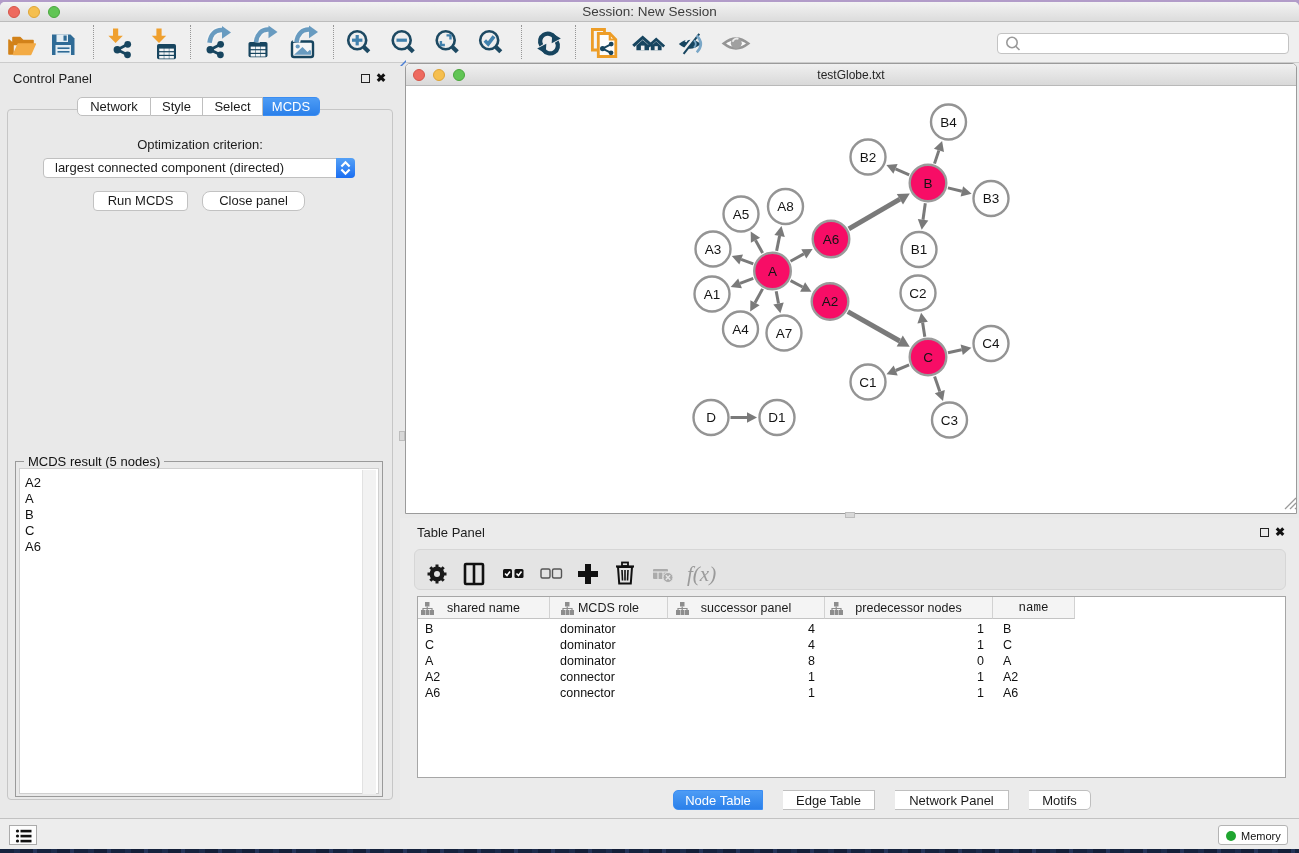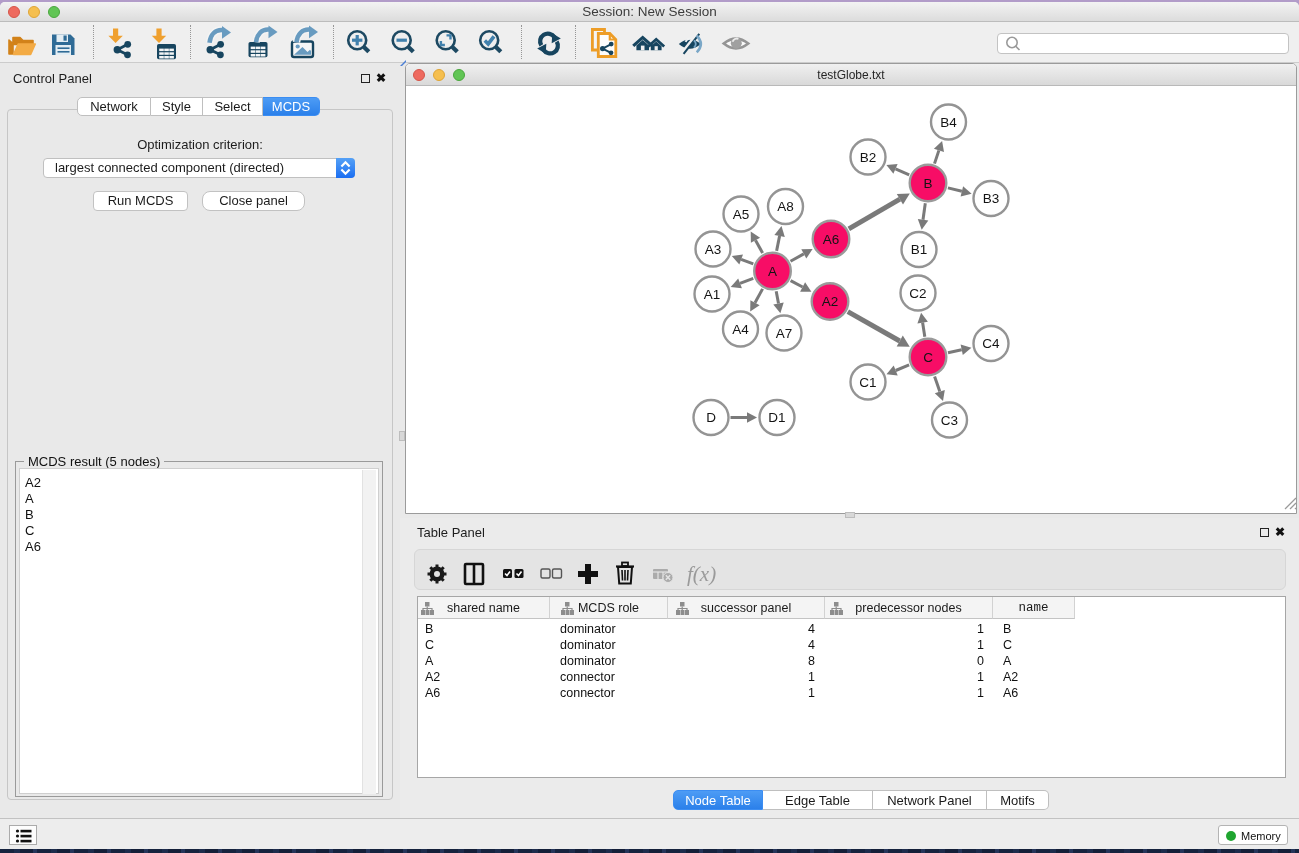--- a/index.html
+++ b/index.html
@@ -474,23 +474,23 @@
 <div class="trow" style="left:142px;top:72px;width:100px;">connector</div>
 <div class="trow" style="left:300px;top:72px;width:97px;text-align:right;">1</div>
 <div class="trow" style="left:460px;top:72px;width:106px;text-align:right;">1</div>
 <div class="trow" style="left:585px;top:72px;width:60px;">A2</div>
 <div class="trow" style="left:7px;top:88px;width:120px;">A6</div>
 <div class="trow" style="left:142px;top:88px;width:100px;">connector</div>
 <div class="trow" style="left:300px;top:88px;width:97px;text-align:right;">1</div>
 <div class="trow" style="left:460px;top:88px;width:106px;text-align:right;">1</div>
 <div class="trow" style="left:585px;top:88px;width:60px;">A6</div>
 </div>
-  <div class="tabrow" id="btabs" style="height:20px;font-size:13px;">
+  <div class="tabrow" id="btabs" style="height:20px;font-size:13px;gap:20px;">
     <div class="tab first" style="width:90px;background:linear-gradient(#4d9cf5,#2b80ea);border-color:#3b8df2;color:#fff;border-radius:5px 0 0 5px;">Node Table</div>
-    <div class="tab" style="width:110px;">Edge Table</div>
+    <div class="tab" style="width:92px;">Edge Table</div>
     <div class="tab" style="width:114px;">Network Panel</div>
     <div class="tab last" style="width:62px;">Motifs</div>
   </div>
 </div>
 
 <div class="abs" style="left:399px;top:431px;width:6px;height:10px;background:#d8d8d8;border:1px solid #bdbdbd;"></div>
 <div class="abs" style="left:845px;top:512px;width:10px;height:6px;background:#d8d8d8;border:1px solid #bdbdbd;"></div>
 <svg class="abs" style="left:1283px;top:496px;" width="14" height="15">
 <g stroke="#9a9a9a" stroke-width="1.2">
 <line x1="13" y1="2" x2="2" y2="13"></line>

